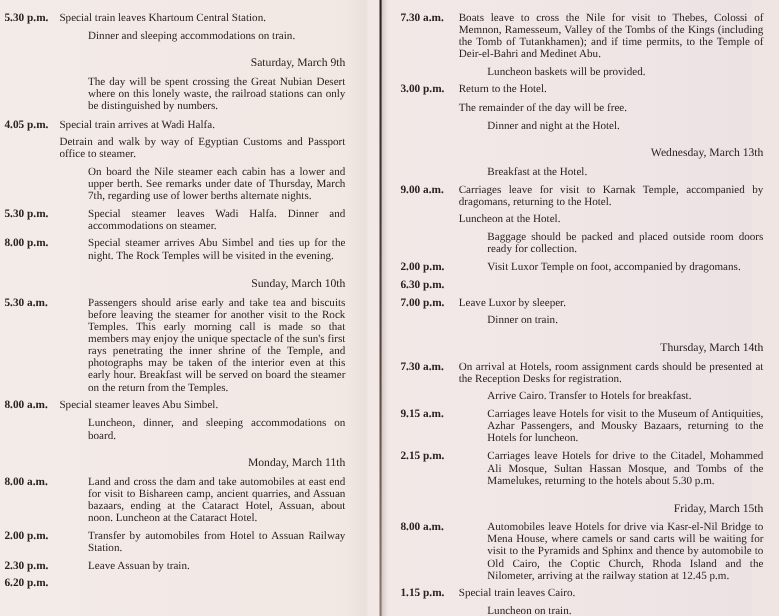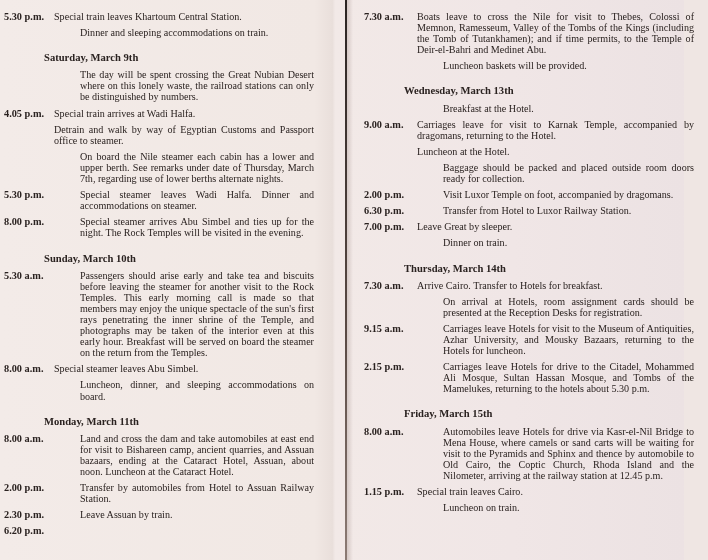--- a/index.html
+++ b/index.html
@@ -24,21 +24,21 @@
   .col { position: absolute; top: 0; font-size: 10.1px; line-height: 11.1px; }
   .col.left { left: 4px; width: 310px; }
   .col.right { left: 364px; width: 330px; }
   .entry { display: flex; margin-bottom: 5px; }
   .time { width: 50px; flex: none; font-weight: bold; font-size: 10.3px; }
   .col.right .time { width: 53px; }
   .lines { flex: 1; }
   .line { margin-bottom: 5px; text-align: justify; }
   .line:last-child { margin-bottom: 0; margin-left: 26px; }
   .day {
-    text-align: left; font-weight: bold; font-size: 10.6px;
+    text-align: right; font-weight: normal; font-size: 10.6px;
     margin: 14px 0 6px 0; padding-left: 40px;
   }
 </style>
 </head>
 <body>
 
 <div class="sheet">
   <div class="fold"></div>
   <div class="fold-shadow"></div>
 
@@ -116,20 +116,28 @@
     </div>
   <div class="col right" id="right-col" style="padding-top:11px;">
     <div id="right-sections">
         <div class="entry">
           <div class="time">7.30 a.m.</div>
           <div class="lines">
             <div class="line">Boats leave to cross the Nile for visit to Thebes, Colossi of Memnon, Ramesseum, Valley of the Tombs of the Kings (including the Tomb of Tutankhamen); and if time permits, to the Temple of Deir-el-Bahri and Medinet Abu.</div>
             <div class="line">Luncheon baskets will be provided.</div>
           </div>
         </div>
+        <div class="entry">
+          <div class="time">3.00 p.m.</div>
+          <div class="lines">
+            <div class="line">Return to the Hotel.</div>
+            <div class="line">The remainder of the day will be free.</div>
+            <div class="line">Dinner and night at the Hotel.</div>
+          </div>
+        </div>
         <div class="day">Wednesday, March 13th</div>
         <div class="entry">
           <div class="time"></div>
           <div class="lines">
             <div class="line">Breakfast at the Hotel.</div>
           </div>
         </div>
         <div class="entry">
           <div class="time">9.00 a.m.</div>
           <div class="lines">
@@ -139,43 +147,40 @@
           </div>
         </div>
         <div class="entry">
           <div class="time">2.00 p.m.</div>
           <div class="lines">
             <div class="line">Visit Luxor Temple on foot, accompanied by dragomans.</div>
           </div>
         </div>
         <div class="entry">
           <div class="time">6.30 p.m.</div>
-          <div class="lines">
-            <div class="line">Transfer from Hotel to Luxor Railway Station.</div>
-          </div>
         </div>
         <div class="entry">
           <div class="time">7.00 p.m.</div>
           <div class="lines">
-            <div class="line">Leave Great by sleeper.</div>
+            <div class="line">Leave Luxor by sleeper.</div>
             <div class="line">Dinner on train.</div>
           </div>
         </div>
         <div class="day">Thursday, March 14th</div>
         <div class="entry">
           <div class="time">7.30 a.m.</div>
           <div class="lines">
+            <div class="line">On arrival at Hotels, room assignment cards should be presented at the Reception Desks for registration.</div>
             <div class="line">Arrive Cairo. Transfer to Hotels for breakfast.</div>
-            <div class="line">On arrival at Hotels, room assignment cards should be presented at the Reception Desks for registration.</div>
           </div>
         </div>
         <div class="entry">
           <div class="time">9.15 a.m.</div>
           <div class="lines">
-            <div class="line">Carriages leave Hotels for visit to the Museum of Antiquities, Azhar University, and Mousky Bazaars, returning to the Hotels for luncheon.</div>
+            <div class="line">Carriages leave Hotels for visit to the Museum of Antiquities, Azhar Passengers, and Mousky Bazaars, returning to the Hotels for luncheon.</div>
           </div>
         </div>
         <div class="entry">
           <div class="time">2.15 p.m.</div>
           <div class="lines">
             <div class="line">Carriages leave Hotels for drive to the Citadel, Mohammed Ali Mosque, Sultan Hassan Mosque, and Tombs of the Mamelukes, returning to the hotels about 5.30 p.m.</div>
           </div>
         </div>
         <div class="day">Friday, March 15th</div>
         <div class="entry">

